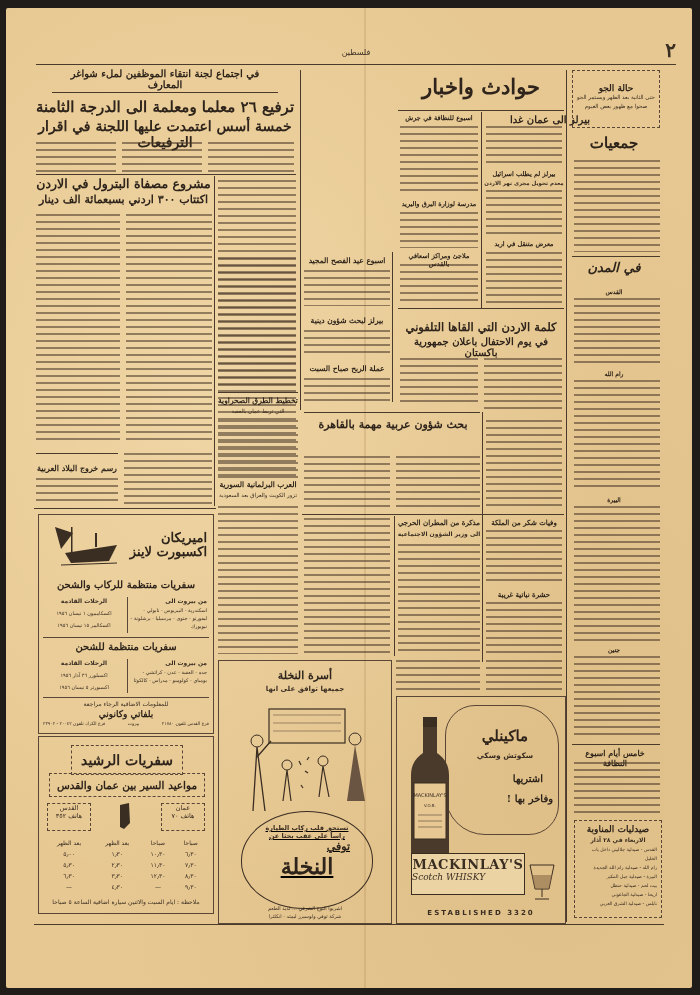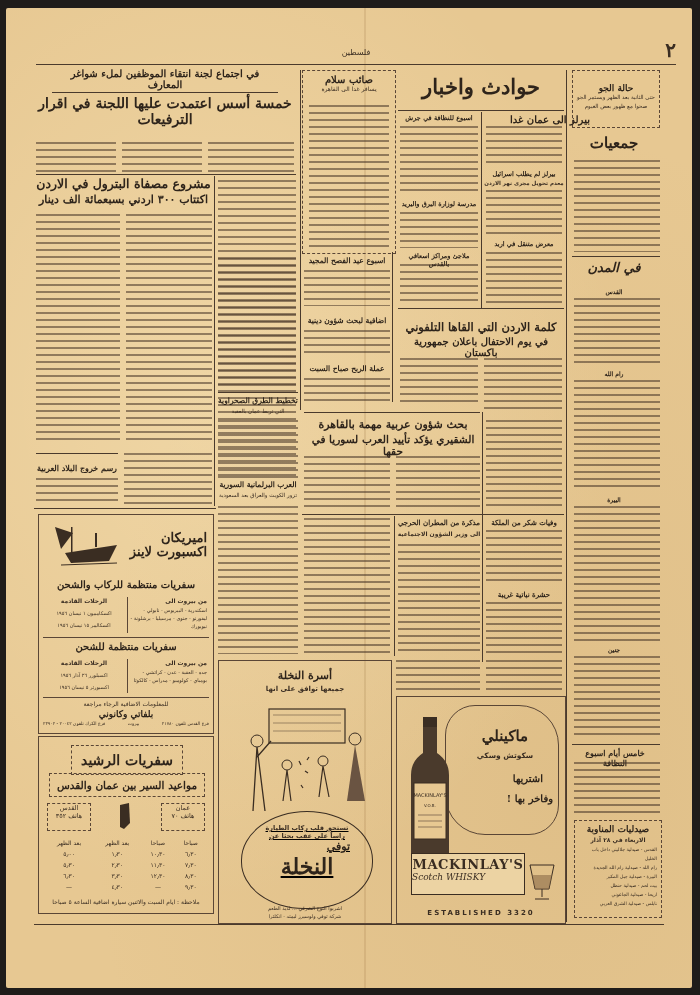--- a/index.html
+++ b/index.html
@@ -31,20 +31,21 @@
   <div class="fold"></div>
 
   <div class="mast ink">
     <span class="pg">٢</span>
     <span class="name">فلسطين</span>
   </div>
   <div class="rule" style="left:30px;top:56px;width:640px;height:1px;"></div>
 
   <div style="position:absolute;left:28px;top:60px;width:262px;" class="rtl c">
     <div class="h" style="font-size:10px;border-bottom:1px solid #4a3a2c;padding-bottom:2px;margin:0 18px;">في اجتماع لجنة انتقاء الموظفين لملء شواغر المعارف</div>
+    <div class="h" style="font-size:15px;margin-top:5px;">ترفيع ٢٦ معلما ومعلمة الى الدرجة الثامنة</div>
     <div class="h" style="font-size:14px;margin-top:2px;">خمسة أسس اعتمدت عليها اللجنة في اقرار الترفيعات</div>
   </div>
   <div class="lines" style="left:30px;top:134px;width:80px;height:30px;"></div>
   <div class="lines" style="left:116px;top:134px;width:80px;height:30px;"></div>
   <div class="lines" style="left:202px;top:134px;width:86px;height:30px;"></div>
   <div class="rule" style="left:30px;top:166px;width:260px;height:1px;"></div>
 
   <div style="position:absolute;left:30px;top:168px;width:175px;" class="rtl c">
     <div class="h" style="font-size:12.5px;">مشروع مصفاة البترول في الاردن</div>
     <div class="h" style="font-size:11px;margin-top:2px;">اكتتاب ٣٠٠ اردني بسبعمائة الف دينار</div>
@@ -156,30 +157,25 @@
               <td>—</td>
               <td>٤٫٣٠</td>
               <td>—</td>
         </tr>
       </tbody>
         </table>
     </div>
     <div class="rtl c" style="position:absolute;left:0;right:0;bottom:8px;font-size:6px;color:#3a2d22;">ملاحظة : ايام السبت والاثنين سيارة اضافية الساعة ٥ صباحا</div>
   </div>
 
-  <div class="dbox" style="left:296px;top:62px;width:92px;height:182px;">
-    <div class="h rtl c" style="font-size:10px;margin-top:3px;">صائب سلام</div>
-    <div class="rtl c" style="font-size:6px;color:#3a2d22;">يسافر غدا الى القاهرة</div>
-    <div class="lines" style="left:6px;top:34px;width:80px;height:144px;"></div>
-  </div>
 
   <div class="rule" style="left:386px;top:244px;width:1px;height:150px;"></div>
   <div class="h rtl c" style="position:absolute;left:296px;top:248px;width:90px;font-size:7.5px;">اسبوع عيد الفصح المجيد</div>
   <div class="lines" style="left:298px;top:262px;width:86px;height:36px;"></div>
-  <div class="h rtl c" style="position:absolute;left:296px;top:308px;width:90px;font-size:7.5px;">اضافية لبحث شؤون دينية</div>
+  <div class="h rtl c" style="position:absolute;left:296px;top:308px;width:90px;font-size:7.5px;">بيرلز لبحث شؤون دينية</div>
   <div class="lines" style="left:298px;top:322px;width:86px;height:28px;"></div>
   <div class="h rtl c" style="position:absolute;left:296px;top:356px;width:90px;font-size:7.5px;">عملة الربح صباح السبت</div>
   <div class="lines" style="left:298px;top:370px;width:86px;height:28px;"></div>
 
   <div class="rule" style="left:294px;top:62px;width:1px;height:340px;"></div>
   <div class="lines" style="left:212px;top:250px;width:78px;height:130px;"></div>
   <div class="rule" style="left:212px;top:384px;width:80px;height:1px;"></div>
   <div class="h rtl c" style="position:absolute;left:210px;top:388px;width:84px;font-size:7.5px;">تخطيط الطرق الصحراوية</div>
   <div class="rtl c sub" style="position:absolute;left:210px;top:400px;width:84px;font-size:5.5px;">التي تربط عمان بالعقبة</div>
   <div class="lines" style="left:212px;top:412px;width:80px;height:60px;"></div>
@@ -209,21 +205,20 @@
   <div style="position:absolute;left:392px;top:312px;width:166px;" class="rtl c">
     <div class="h" style="font-size:11.5px;">كلمة الاردن التي القاها التلفوني</div>
     <div class="h" style="font-size:10px;margin-top:2px;">في يوم الاحتفال باعلان جمهورية باكستان</div>
   </div>
   <div class="lines" style="left:394px;top:350px;width:78px;height:48px;"></div>
   <div class="lines" style="left:478px;top:350px;width:78px;height:56px;"></div>
 
   <div class="rule" style="left:298px;top:404px;width:176px;height:1px;"></div>
   <div style="position:absolute;left:298px;top:410px;width:178px;" class="rtl c">
     <div class="h" style="font-size:11px;">بحث شؤون عربية مهمة بالقاهرة</div>
-    <div class="h" style="font-size:10.5px;margin-top:2px;">الشقيري يؤكد تأييد العرب لسوريا في حقها</div>
   </div>
   <div class="lines" style="left:298px;top:448px;width:86px;height:56px;"></div>
   <div class="lines" style="left:390px;top:448px;width:84px;height:56px;"></div>
   <div class="rule" style="left:476px;top:404px;width:1px;height:250px;"></div>
   <div class="lines" style="left:480px;top:412px;width:76px;height:88px;"></div>
   <div class="rule" style="left:296px;top:506px;width:262px;height:1px;"></div>
 
   <div class="lines" style="left:298px;top:510px;width:86px;height:136px;"></div>
   <div class="rule" style="left:388px;top:508px;width:1px;height:140px;"></div>
   <div class="h rtl c" style="position:absolute;left:390px;top:510px;width:86px;font-size:7px;">مذكرة من المطران الحرجي</div>

